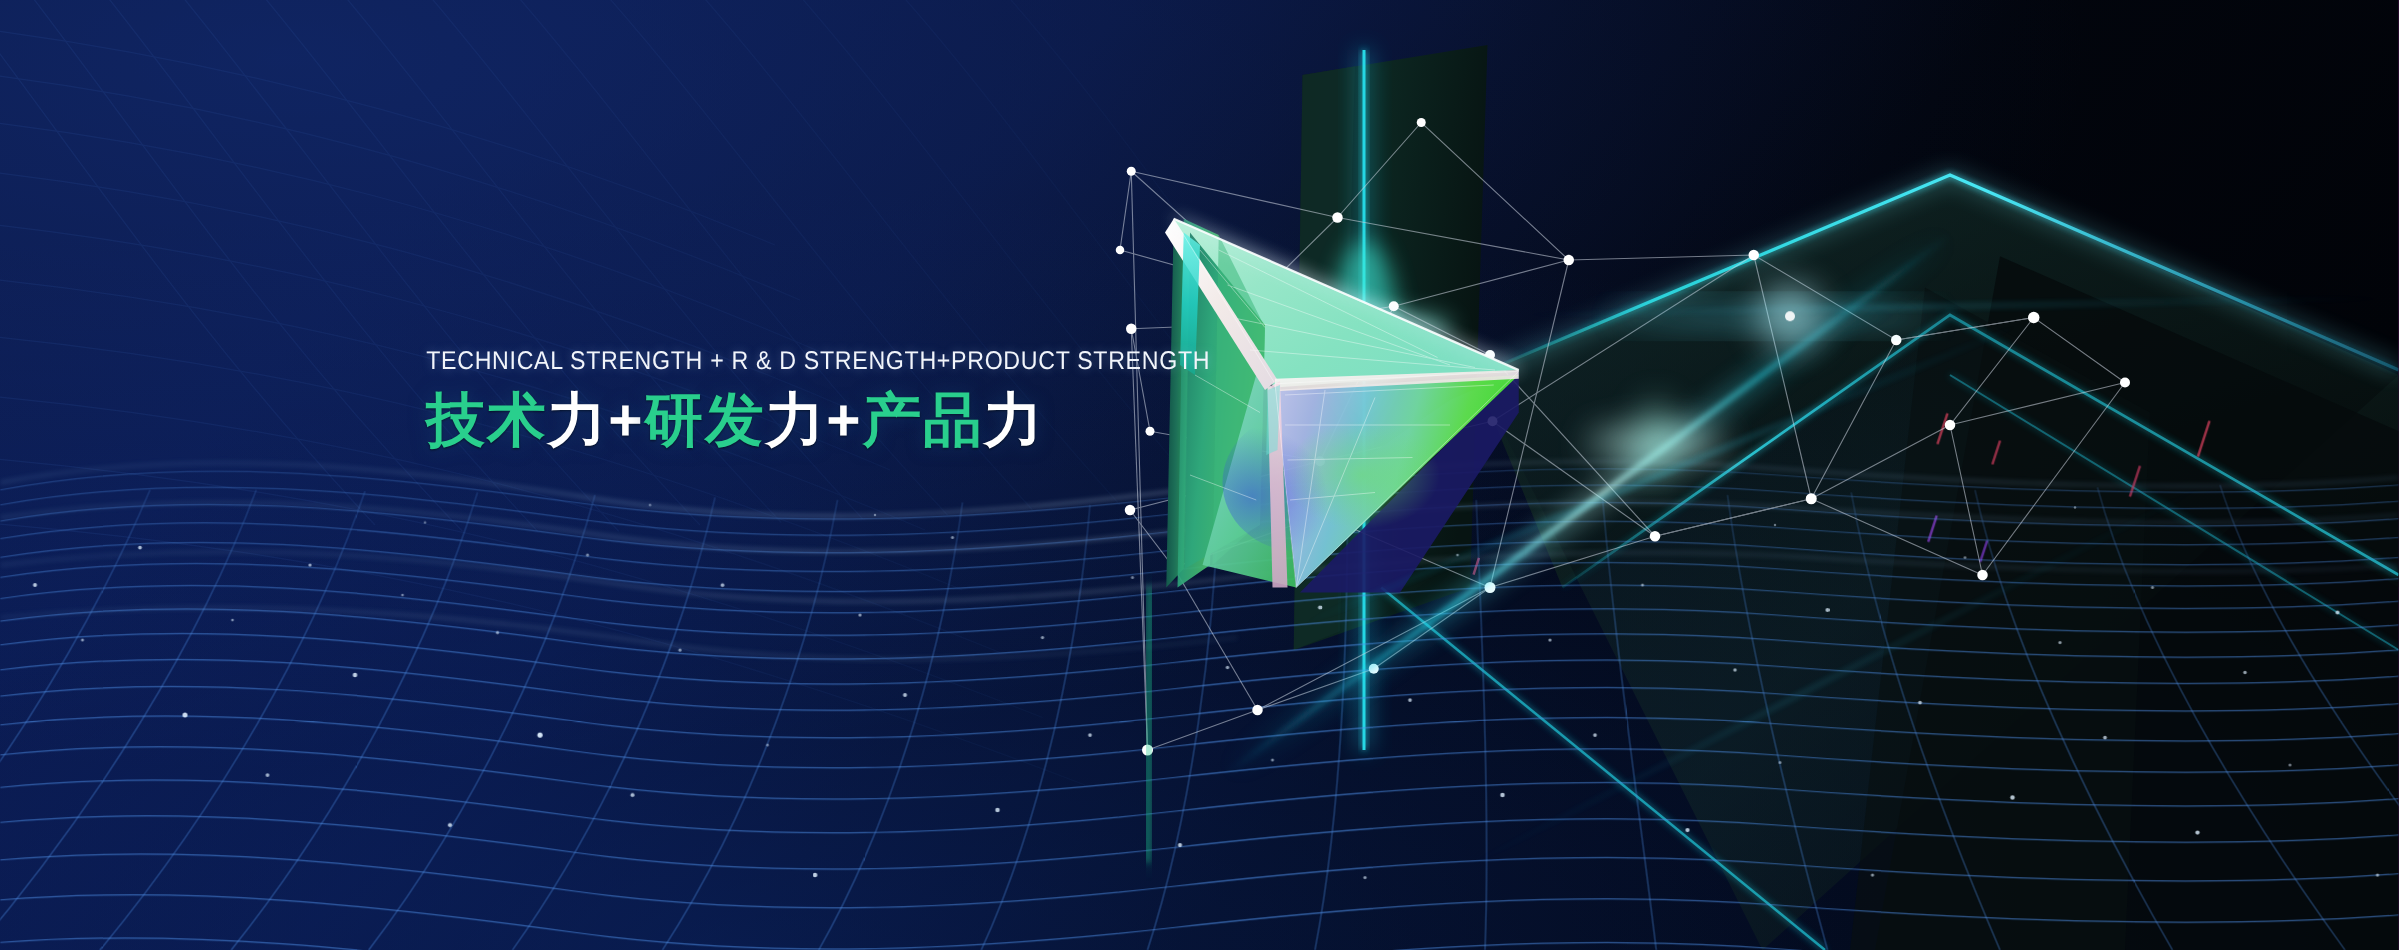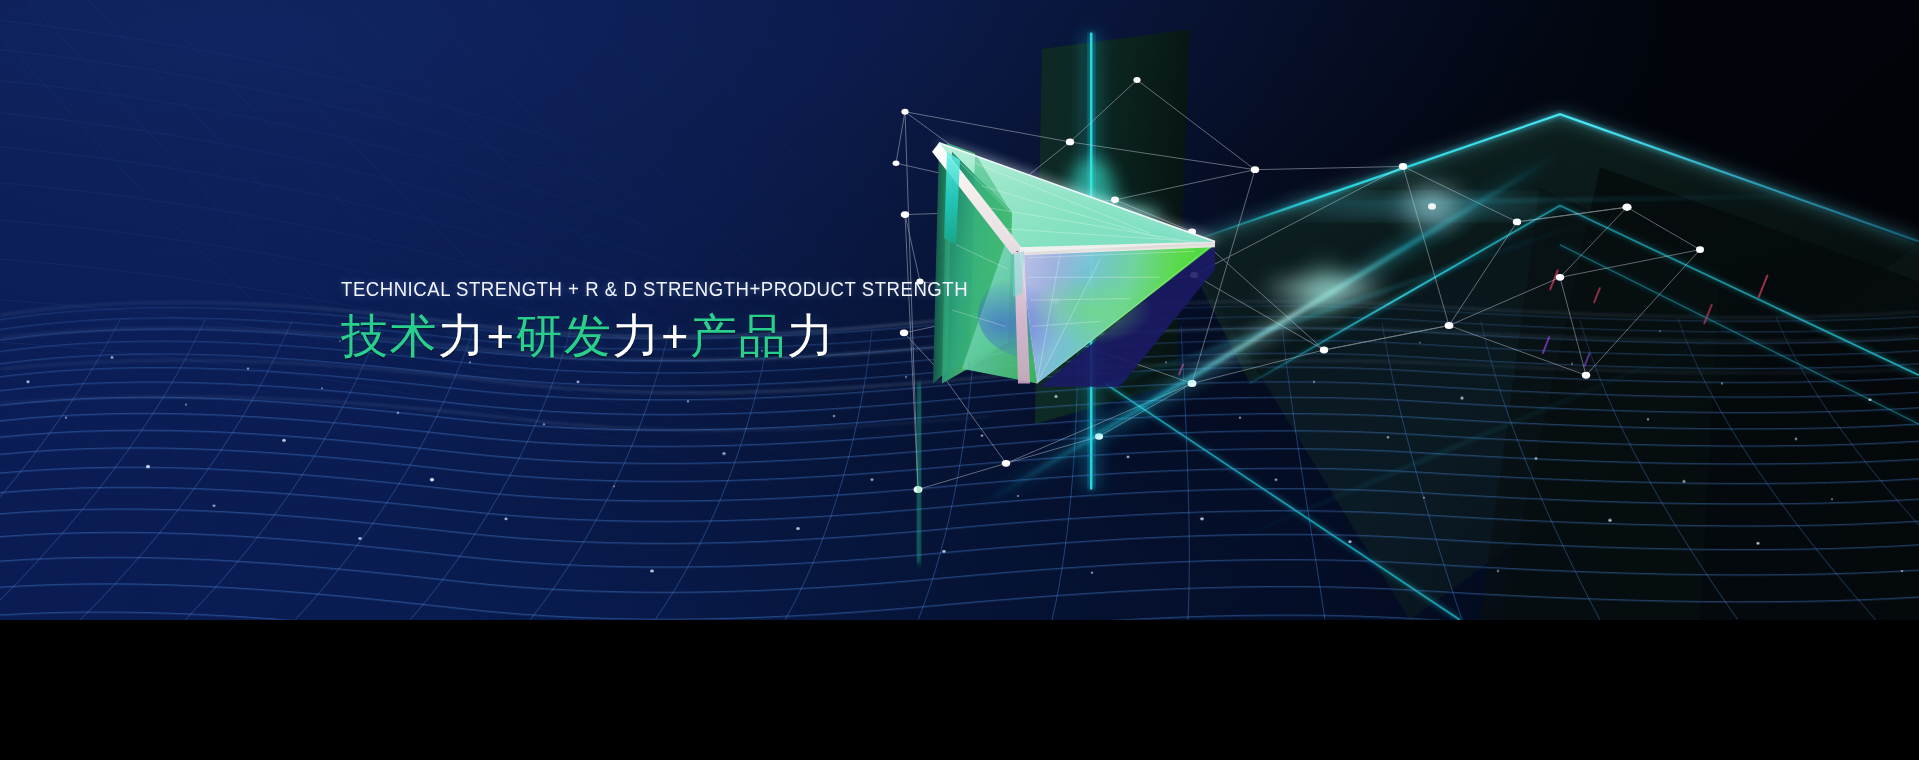--- a/index.html
+++ b/index.html
@@ -1,18 +1,18 @@
 <!DOCTYPE html>
 <html><head>
 <meta charset="utf-8">
 <style>
   html,body{margin:0;padding:0;background:#000;}
   #stage{
     position:relative;
-    width:1919px;height:620px;
+    width:1919px;height:760px;
     overflow:hidden;
     background:#701a75;
     font-family:"Liberation Sans", sans-serif;
   }
   .layer{position:absolute;inset:0;}
   .layer svg{display:block;width:100%;height:100%;}
 
   
   #headline{
     position:absolute;
@@ -28,21 +28,21 @@
     color:#f2f5fb;
     white-space:nowrap;
     transform:scaleX(.905);
     transform-origin:left center;
     text-shadow:0 0 8px rgba(160,200,255,.35);
     line-height:1.1;
   }
   #maintitle{
     margin-top:7px;
     font-size:47px;
-    font-weight:normal;
+    font-weight:bold;
     letter-spacing:1.5px;
     white-space:nowrap;
     line-height:1.18;
     text-shadow:0 0 14px rgba(20,60,110,.65), 0 1px 2px rgba(0,0,0,.7);
   }
   .tg{color:#29cf8d;}
   .tw{color:#ffffff;}
 
   
   .nosel{user-select:none;}

